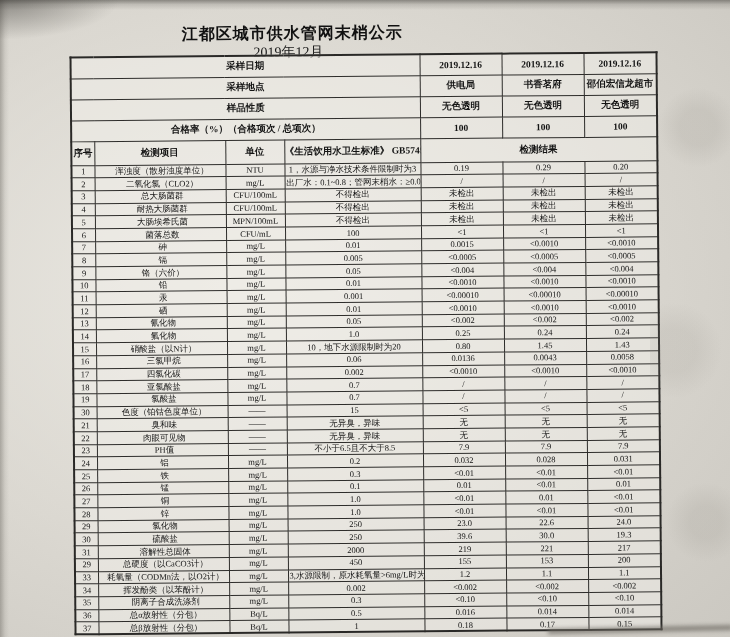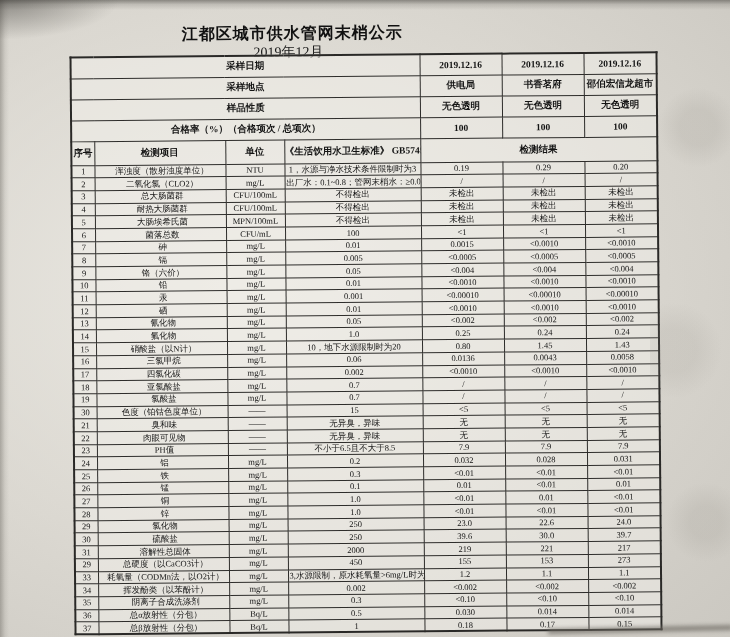--- a/index.html
+++ b/index.html
@@ -379,39 +379,39 @@
             <td class="c-val">22.6</td>
             <td class="c-val">24.0</td>
           </tr>
           <tr class="data-row">
             <td class="c-no">30</td>
             <td class="c-item">硫酸盐</td>
             <td class="c-unit">mg/L</td>
             <td class="c-std">250</td>
             <td class="c-val">39.6</td>
             <td class="c-val">30.0</td>
-            <td class="c-val">39.7</td>
+            <td class="c-val">19.3</td>
           </tr>
           <tr class="data-row">
             <td class="c-no">31</td>
             <td class="c-item">溶解性总固体</td>
             <td class="c-unit">mg/L</td>
             <td class="c-std">2000</td>
             <td class="c-val">219</td>
             <td class="c-val">221</td>
             <td class="c-val">217</td>
           </tr>
           <tr class="data-row">
             <td class="c-no">29</td>
             <td class="c-item">总硬度（以CaCO3计）</td>
             <td class="c-unit">mg/L</td>
             <td class="c-std">450</td>
             <td class="c-val">155</td>
             <td class="c-val">153</td>
-            <td class="c-val">273</td>
+            <td class="c-val">200</td>
           </tr>
           <tr class="data-row">
             <td class="c-no">33</td>
             <td class="c-item">耗氧量（CODMn法，以O2计）</td>
             <td class="c-unit">mg/L</td>
             <td class="c-std">3,水源限制，原水耗氧量&gt;6mg/L时为5</td>
             <td class="c-val">1.2</td>
             <td class="c-val">1.1</td>
             <td class="c-val">1.1</td>
           </tr>
@@ -431,21 +431,21 @@
             <td class="c-std">0.3</td>
             <td class="c-val">&lt;0.10</td>
             <td class="c-val">&lt;0.10</td>
             <td class="c-val">&lt;0.10</td>
           </tr>
           <tr class="data-row">
             <td class="c-no">36</td>
             <td class="c-item">总α放射性（分包）</td>
             <td class="c-unit">Bq/L</td>
             <td class="c-std">0.5</td>
-            <td class="c-val">0.030</td>
+            <td class="c-val">0.016</td>
             <td class="c-val">0.014</td>
             <td class="c-val">0.014</td>
           </tr>
           <tr class="data-row">
             <td class="c-no">37</td>
             <td class="c-item">总β放射性（分包）</td>
             <td class="c-unit">Bq/L</td>
             <td class="c-std">1</td>
             <td class="c-val">0.18</td>
             <td class="c-val">0.17</td>

